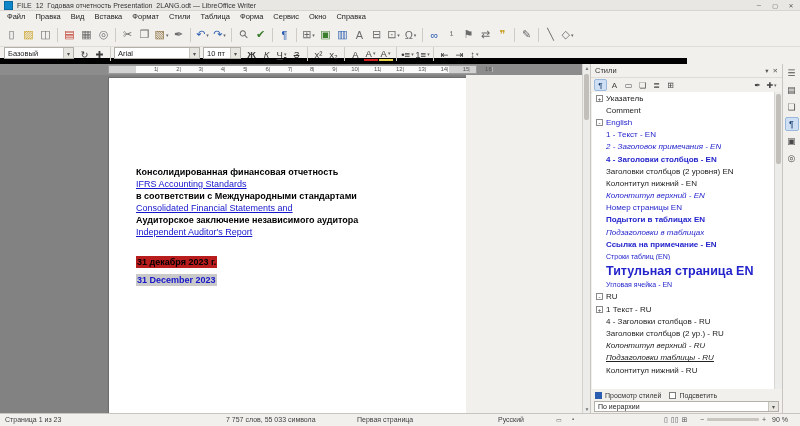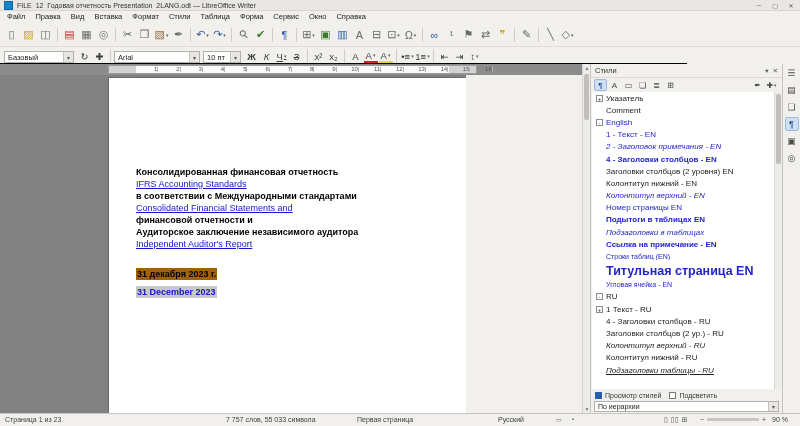--- a/index.html
+++ b/index.html
@@ -26,21 +26,21 @@
   .tgroup{display:inline-flex;align-items:center}
   .tbi{display:inline-flex;width:16px;height:17px;align-items:center;justify-content:center;
        font-size:11px;color:#4a4a4a;border-radius:2px;margin:0 .5px}
   .vsep{display:inline-block;width:1px;height:14px;background:#cfccc6;margin:0 3px}
   .c-blue{color:#2a5db0}.c-red{color:#c0392b}.c-green{color:#3a7d2c}
   .c-amber{color:#c9a227}.c-brown{color:#8a6d3b}.c-gray{color:#6b6b6b}
   .rot{transform:rotate(-45deg)}
   .witharrow::after{content:"▾";font-size:5px;color:#666;margin-left:1px}
 
   .formatbar{position:absolute;left:0;top:47px;width:687px;height:17px;background:#f2f0ed;
-             border-bottom:1px solid #000000;display:flex;align-items:flex-end;padding:0 4px;box-sizing:border-box}
+             border-bottom:6px solid #000000;display:flex;align-items:flex-start;padding:0 4px;box-sizing:border-box}
   .combo{display:inline-flex;align-items:center;background:#fff;border:1px solid #b3afa9;height:12px;
          font-size:7.5px;color:#222;margin-right:3px;box-sizing:border-box}
   .combo-text{padding:0 3px;flex:1;white-space:nowrap;overflow:hidden}
   .combo-arrow{width:9px;align-self:stretch;background:#e8e6e1;border-left:1px solid #c6c3bd;
                display:flex;align-items:center;justify-content:center}
   .combo-arrow::after{content:"▾";font-size:6px;color:#555}
   .combo-style{width:70px}.combo-font{width:86px}.combo-size{width:38px}
   .fbi{display:inline-flex;width:14px;height:14px;align-items:center;justify-content:center;
        font-size:9.5px;color:#3c3c3c;margin:0 .5px}
   .fbi.bold{font-weight:bold}.fbi.italic{font-style:italic}.fbi.und{text-decoration:underline}
@@ -64,21 +64,21 @@
   .canvas{position:absolute;left:0;top:11px;width:466px;height:338px;background:#828282;overflow:hidden}
   .page{position:absolute;left:108px;top:2px;width:369px;height:400px;background:#fff;
         border:1px solid #6e6e6e;box-shadow:2px 2px 3px rgba(0,0,0,.35);box-sizing:border-box}
   .doc-text{padding:88px 0 0 27px;font-size:9px;line-height:12px}
   .dline{white-space:nowrap}
   .dspan{display:inline-block}
   .dspan.b{font-weight:bold;color:#000}
   .dspan.link{font-weight:normal;color:#1515cc;text-decoration:underline}
   .dspan.sp{display:block;height:18px}
   .dspan.sp2{display:block;height:6px}
-  .dspan.hl-ru{font-weight:bold;color:#000;background:#a16207;padding:0 1px}
+  .dspan.hl-ru{font-weight:bold;color:#000;background:#b91c1c;padding:0 1px}
   .dspan.hl-en{font-weight:bold;color:#1515cc;background:#c9c9c9;padding:0 1px}
 
   .vscroll{position:absolute;left:582px;top:0;width:8px;height:349px;background:#ececea;border-left:1px solid #d5d2cd;box-sizing:border-box}
   .sarrow{position:absolute;left:0;width:8px;height:8px;font-size:5px;color:#777;text-align:center;line-height:8px}
   .sarrow.up{top:0}.sarrow.down{bottom:0}
   .sarrow.up::after{content:"▲"}.sarrow.down::after{content:"▼"}
   .sthumb{position:absolute;left:1px;top:10px;width:5px;height:46px;background:#c2bfba;border-radius:2px}
 
   
   .styles-panel{position:absolute;left:590px;top:0;width:192px;height:349px;background:#f2f0ed;
@@ -308,21 +308,20 @@
             </span>
         </div>
       </div>
       <div class="canvas">
         <div class="page">
           <div class="doc-text">
               <div class="dline"><span class="dspan b">Консолидированная финансовая отчетность</span></div>
               <div class="dline"><span class="dspan link">IFRS Accounting Standards</span></div>
               <div class="dline"><span class="dspan b">в соответствии с Международными стандартами</span></div>
               <div class="dline"><span class="dspan link">Consolidated Financial Statements and</span></div>
-              <div class="dline"><span class="dspan b">финансовой отчетности и</span></div>
               <div class="dline"><span class="dspan b">Аудиторское заключение независимого аудитора</span></div>
               <div class="dline"><span class="dspan link">Independent Auditor's Report</span></div>
               <div class="dline">
                 <span class="dspan sp"></span>
               </div>
               <div class="dline"><span class="dspan hl-ru">31 декабря 2023 г.</span></div>
               <div class="dline">
                 <span class="dspan sp2"></span>
               </div>
               <div class="dline"><span class="dspan hl-en">31 December 2023</span></div>
@@ -439,25 +438,25 @@
           <div class="srow">
             <span class="exp"></span>
             <span class="slabel">Заголовки столбцов (2 ур.) - RU</span>
           </div>
           <div class="srow">
             <span class="exp"></span>
             <span class="slabel bi">Колонтитул верхний - RU</span>
           </div>
           <div class="srow">
             <span class="exp"></span>
+            <span class="slabel bi u">Подзаголовки таблицы - RU</span>
+          </div>
+          <div class="srow">
+            <span class="exp"></span>
             <span class="slabel">Колонтитул нижний - RU</span>
-          </div>
-          <div class="srow">
-            <span class="exp"></span>
-            <span class="slabel bi u">Подзаголовки таблицы - RU</span>
           </div>
         </div>
       <div class="plist-scroll">
           <div class="sthumb2"></div>
         </div>
       <div class="panel-checks">
         <span class="check">
           <span class="cb checked"></span>
           <span class="cb-label">Просмотр стилей</span>
         </span>

